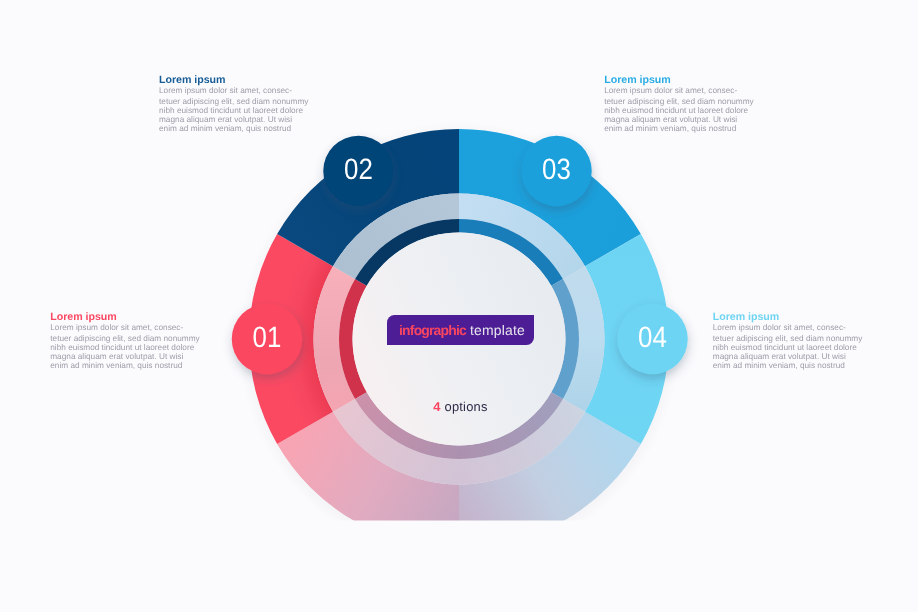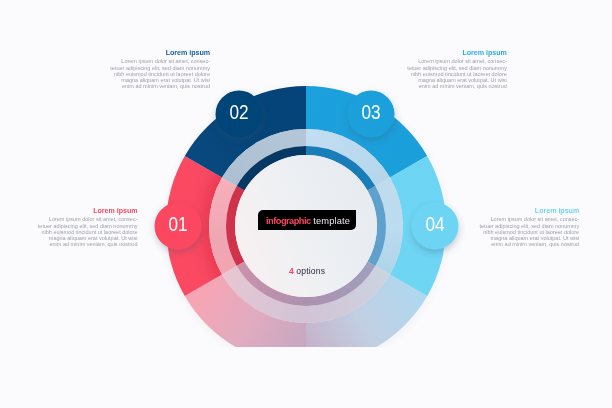--- a/index.html
+++ b/index.html
@@ -3,25 +3,25 @@
 <meta charset="utf-8">
 <style>
   html,body{margin:0;padding:0;}
   body{width:612px;height:408px;background:#fbfbfd;overflow:hidden;
        font-family:"Liberation Sans",sans-serif;
        -webkit-font-smoothing:antialiased;}
   #stage{position:relative;width:612px;height:408px;background:#fbfbfd;}
   .badge,.sub,.txtblock{opacity:0.999;}
   svg.wheel{position:absolute;left:0;top:0;width:612px;height:408px;}
 
-  .txtblock{position:absolute;width:104px;text-align:right;}
+  .txtblock{position:absolute;width:104px;text-align:left;}
   .txtblock .hd{font-weight:bold;font-size:7.1px;margin:0;line-height:9px;letter-spacing:-0.02px;}
   .txtblock .bd{font-size:5.5px;line-height:6.2px;color:#9d9daa;margin:0;white-space:nowrap;padding-top:0.9px;}
 
-  .badge{position:absolute;background:#000000;border-radius:5px 0 5px 0;}
+  .badge{position:absolute;background:#4c1d95;border-radius:5px 0 5px 0;}
   .badge .inner{position:absolute;left:0;top:0;width:100%;text-align:center;}
   .badge .acc{color:#f9455f;font-weight:bold;font-size:9.3px;letter-spacing:-0.55px;}
   .badge .rst{color:#e9e7ee;font-weight:normal;font-size:9.3px;letter-spacing:0.12px;}
   .sub{position:absolute;text-align:center;font-size:8.6px;letter-spacing:0.15px;color:#2e2a48;margin-top:32px;}
   .sub .n{color:#f9455f;font-weight:bold;}
   .bnum{font-size:19.6px;fill:#ffffff;font-weight:normal;}
 </style>
 </head>
 <body>
 

